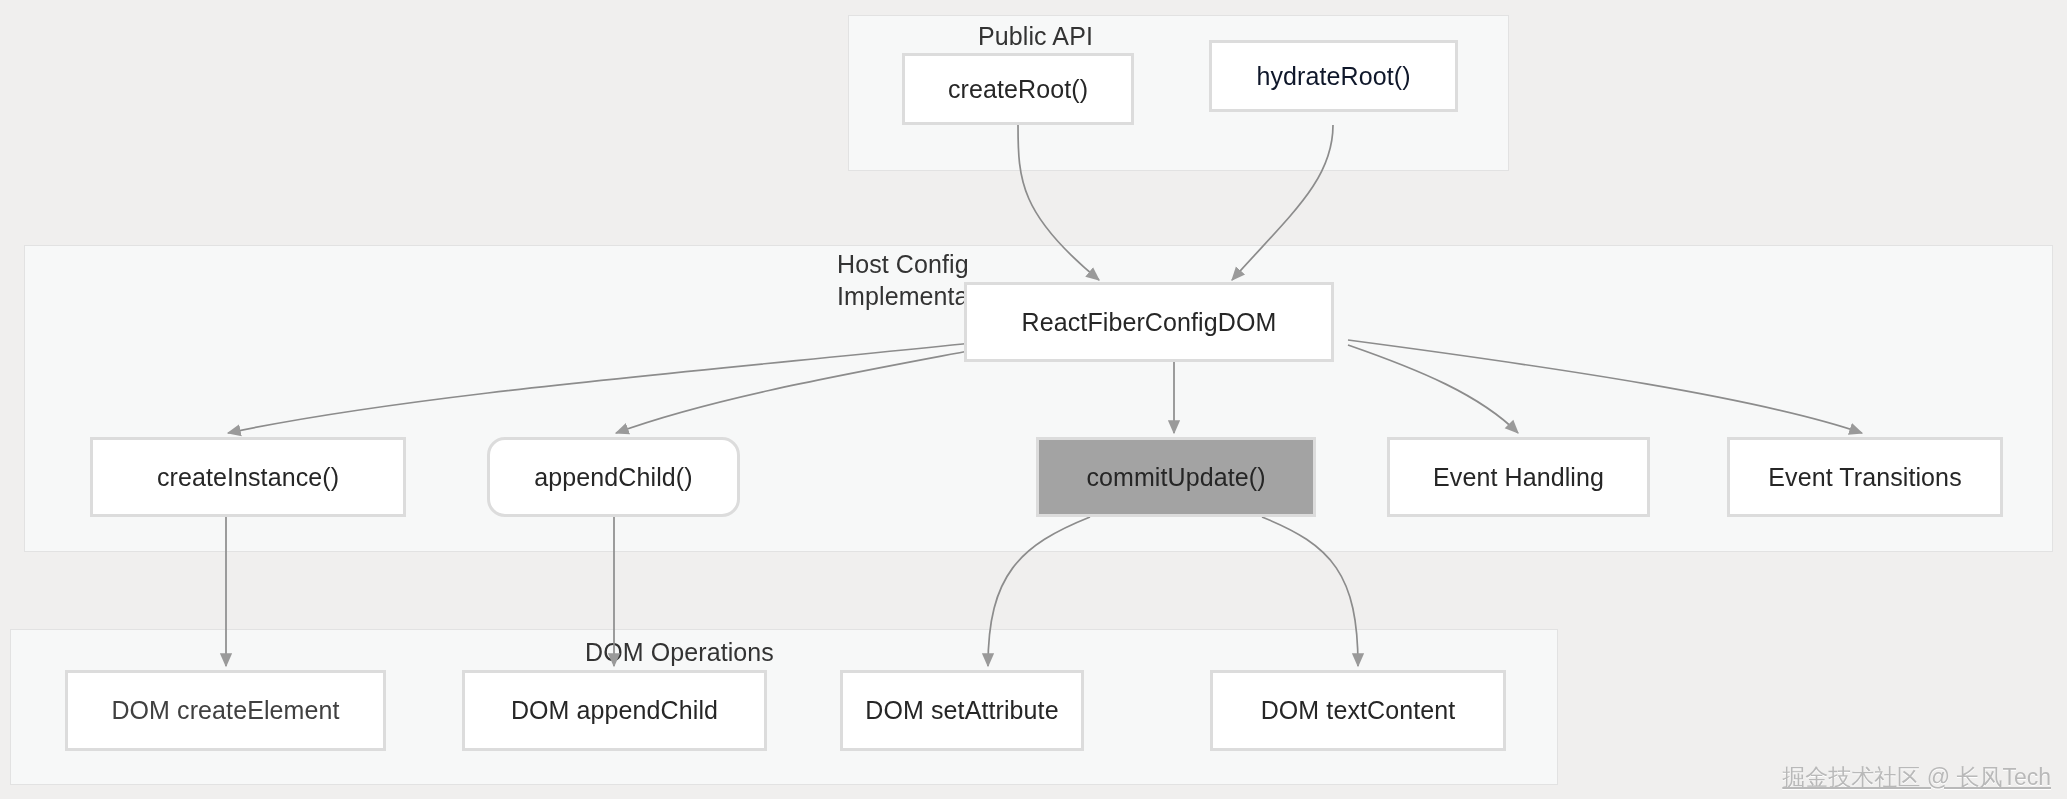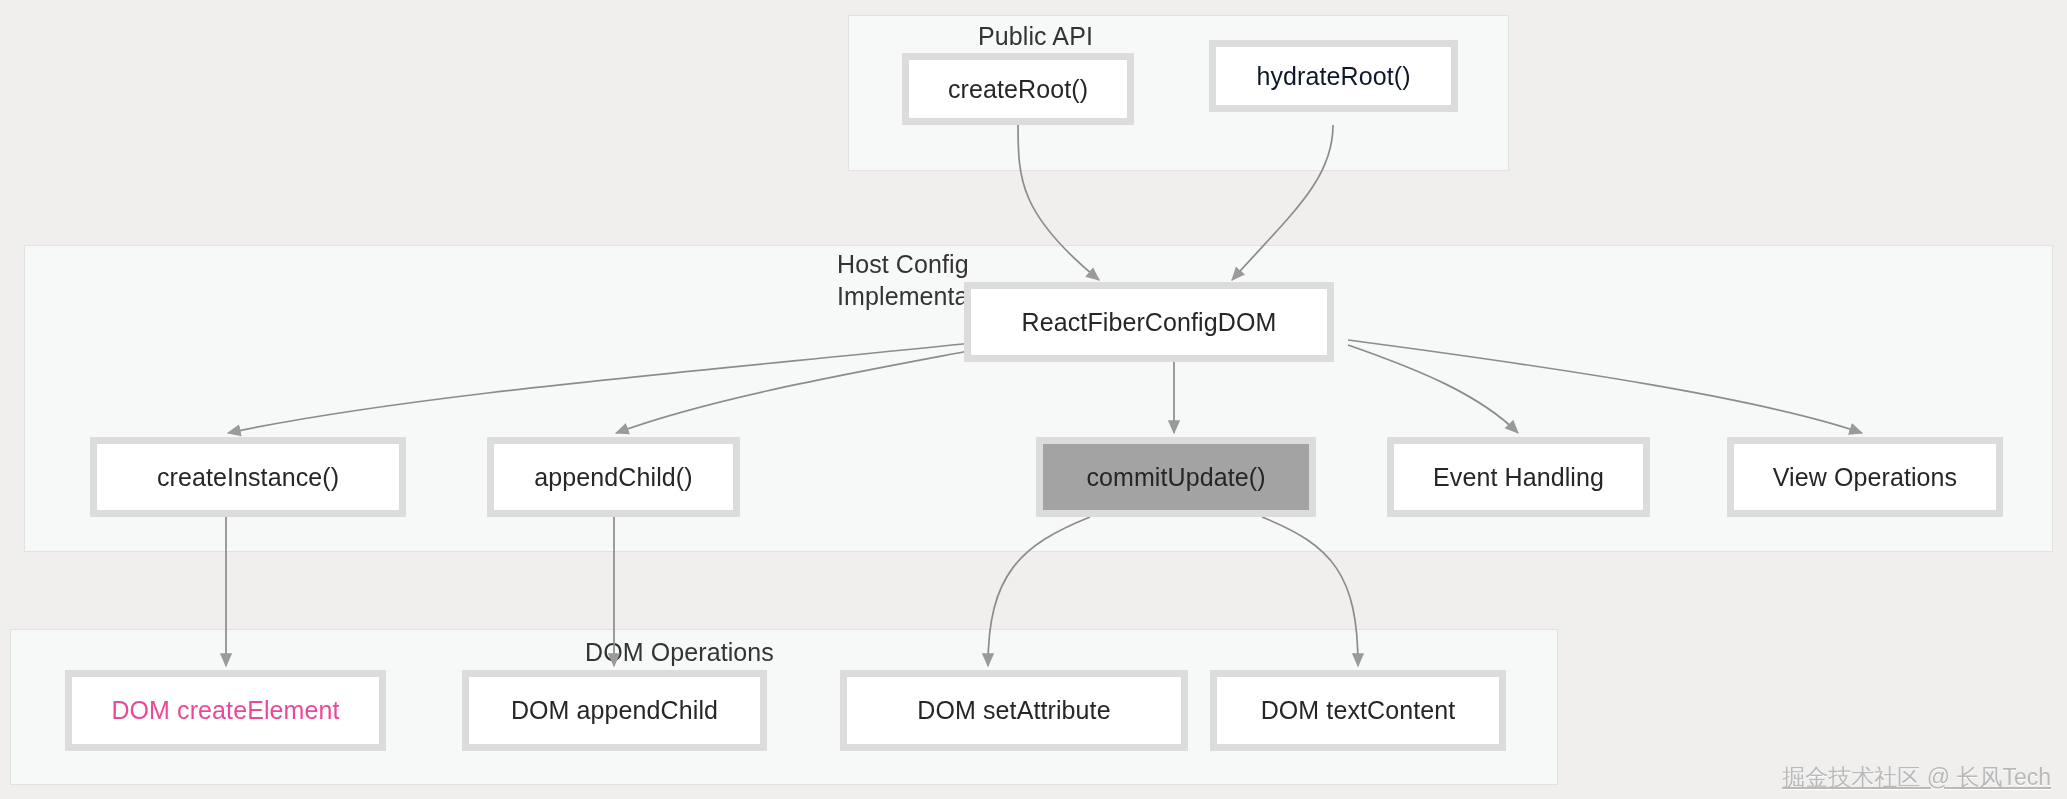--- a/index.html
+++ b/index.html
@@ -25,21 +25,21 @@
     color:#333333;
     font-size:25px;
     line-height:32px;
     text-align:left;
     white-space:pre-line;
     letter-spacing:.1px;
   }
   .node{
     position:absolute;
     background:#ffffff;
-    border:7px solid #000000;
+    border:3px solid #000000;
     box-sizing:border-box;
     display:flex;
     align-items:center;
     justify-content:center;
     color:#262626;
     font-size:25px;
     z-index:8;
     letter-spacing:.1px;
   }
   .watermark{
@@ -87,23 +87,23 @@
         <path d="M 614,517 L 614,666"></path>
         <path d="M 1090,517 C 1020,545 988,575 988,666"></path>
         <path d="M 1262,517 C 1332,545 1358,575 1358,666"></path>
       </g>
   </svg>
 
   <div class="node" id="nd-create_root" style="left: 902px; top: 53px; width: 232px; height: 72px; background: rgb(255, 255, 255); border-color: rgb(220, 220, 220); color: rgb(38, 38, 38);">createRoot()</div>
   <div class="node" id="nd-hydrate_root" style="left: 1209px; top: 40px; width: 249px; height: 72px; background: rgb(255, 255, 255); border-color: rgb(220, 220, 220); color: #0f172a;">hydrateRoot()</div>
   <div class="node" id="nd-config_dom" style="left: 964px; top: 282px; width: 370px; height: 80px; background: rgb(255, 255, 255); border-color: rgb(220, 220, 220); color: rgb(38, 38, 38);">ReactFiberConfigDOM</div>
   <div class="node" id="nd-create_instance" style="left: 90px; top: 437px; width: 316px; height: 80px; background: rgb(255, 255, 255); border-color: rgb(220, 220, 220); color: rgb(38, 38, 38);">createInstance()</div>
-  <div class="node" id="nd-append_child" style="left: 487px; top: 437px; width: 253px; height: 80px; background: rgb(255, 255, 255); border-color: rgb(220, 220, 220); color: rgb(38, 38, 38);">appendChild()</div>
+  <div class="node" id="nd-append_child" style="left: 487px; top: 437px; width: 253px; height: 80px; background: rgb(255, 255, 255); border-color: rgb(220, 220, 220); color: rgb(38, 38, 38); border-radius: 18px;">appendChild()</div>
   <div class="node" id="nd-commit_update" style="left: 1036px; top: 437px; width: 280px; height: 80px; background: #a3a3a3; border-color: rgb(220, 220, 220); color: rgb(38, 38, 38);">commitUpdate()</div>
   <div class="node" id="nd-event_handling" style="left: 1387px; top: 437px; width: 263px; height: 80px; background: rgb(255, 255, 255); border-color: rgb(220, 220, 220); color: rgb(38, 38, 38);">Event Handling</div>
-  <div class="node" id="nd-view_transitions" style="left: 1727px; top: 437px; width: 276px; height: 80px; background: rgb(255, 255, 255); border-color: rgb(220, 220, 220); color: rgb(38, 38, 38);">View Operations</div>
-  <div class="node" id="nd-dom_create_element" style="left: 65px; top: 670px; width: 321px; height: 81px; background: rgb(255, 255, 255); border-color: rgb(220, 220, 220); color: #ec4899;">DOM createElement</div>
+  <div class="node" id="nd-view_transitions" style="left: 1727px; top: 437px; width: 276px; height: 80px; background: rgb(255, 255, 255); border-color: rgb(220, 220, 220); color: rgb(38, 38, 38);">Event Transitions</div>
+  <div class="node" id="nd-dom_create_element" style="left: 65px; top: 670px; width: 321px; height: 81px; background: rgb(255, 255, 255); border-color: rgb(220, 220, 220); color: #404040;">DOM createElement</div>
   <div class="node" id="nd-dom_append_child" style="left: 462px; top: 670px; width: 305px; height: 81px; background: rgb(255, 255, 255); border-color: rgb(220, 220, 220); color: rgb(38, 38, 38);">DOM appendChild</div>
-  <div class="node" id="nd-dom_set_attribute" style="left: 840px; top: 670px; width: 348px; height: 81px; background: rgb(255, 255, 255); border-color: rgb(220, 220, 220); color: rgb(38, 38, 38); text-align: right;">DOM setAttribute</div>
+  <div class="node" id="nd-dom_set_attribute" style="left: 840px; top: 670px; width: 244px; height: 81px; background: rgb(255, 255, 255); border-color: rgb(220, 220, 220); color: rgb(38, 38, 38); text-align: right;">DOM setAttribute</div>
   <div class="node" id="nd-dom_text_content" style="left: 1210px; top: 670px; width: 296px; height: 81px; background: rgb(255, 255, 255); border-color: rgb(220, 220, 220); color: rgb(38, 38, 38);">DOM textContent</div>
 
   <div class="watermark" style="color: rgb(185, 185, 185);">掘金技术社区 @ 长风Tech</div>
 </div>
 
 </body></html>

